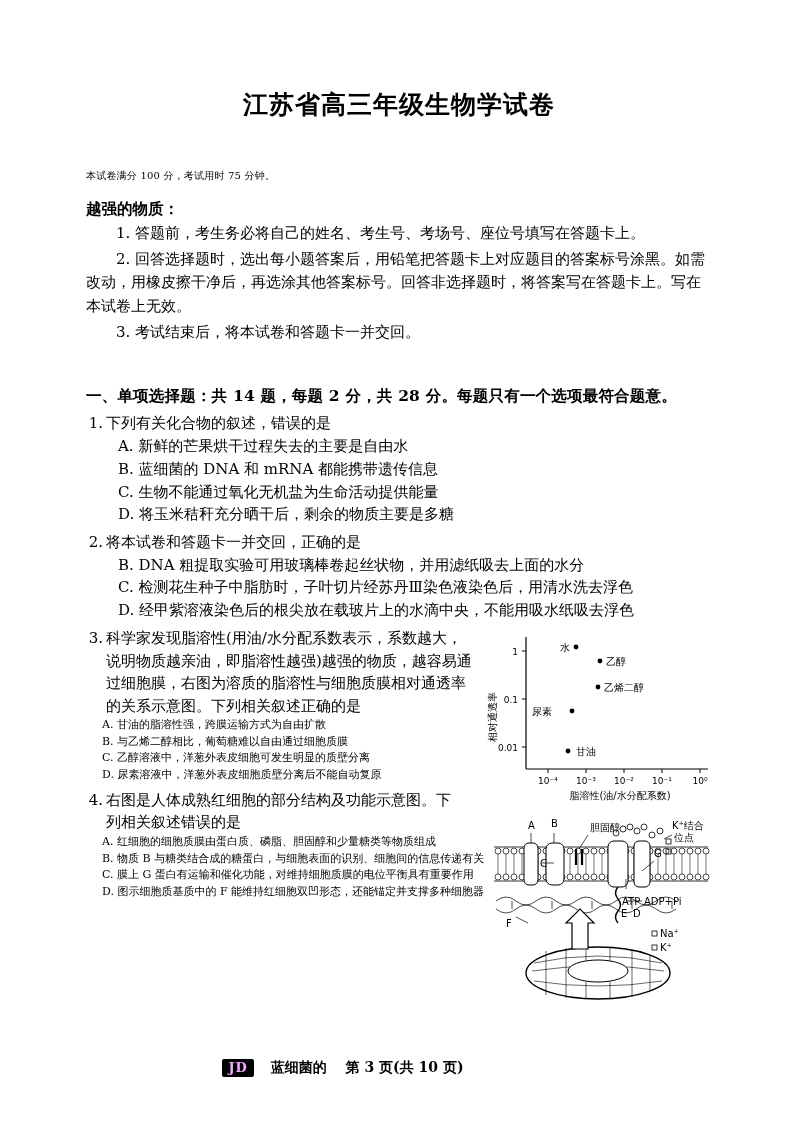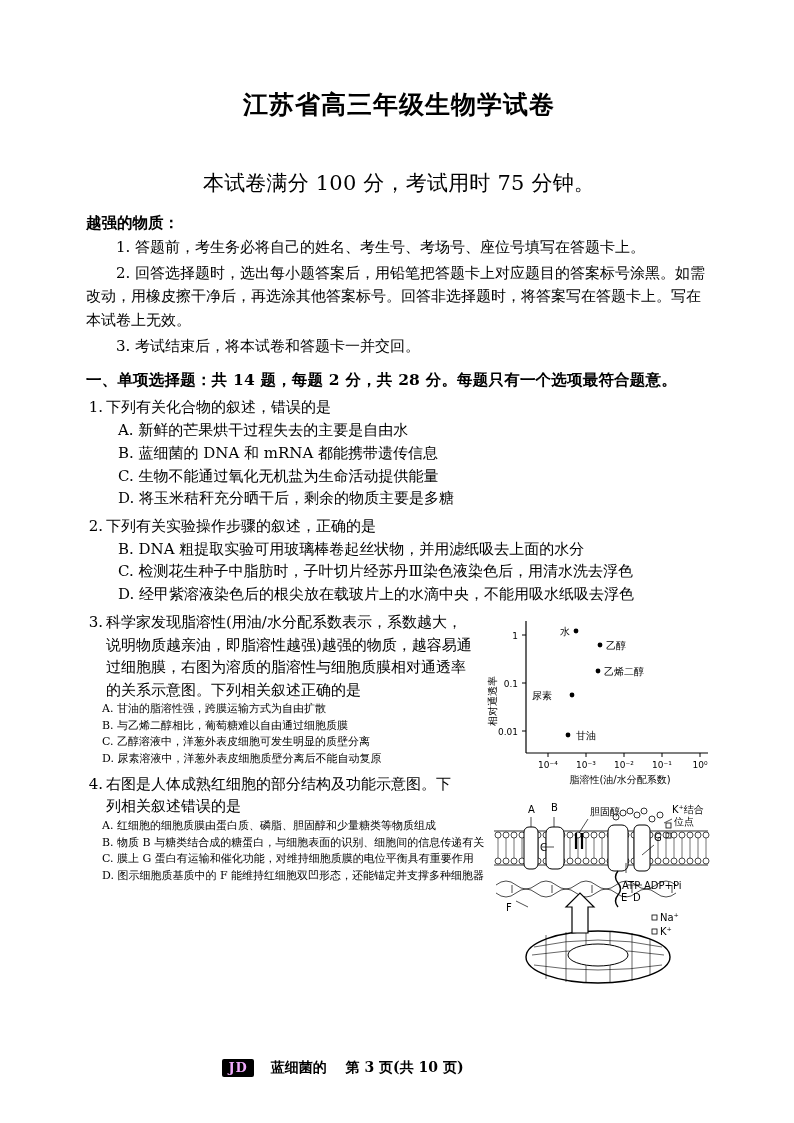--- a/index.html
+++ b/index.html
@@ -30,40 +30,40 @@
   }
   .doc-title {
     text-align: center;
     font-size: 25px;
     font-weight: bold;
     letter-spacing: 1px;
     margin-top: 88px;
     font-family: "DejaVu Serif", "Liberation Serif", serif;
   }
   .subtitle {
-    text-align: center;
-    font-size: 21px;
+    text-align: left;
+    font-size: 10px;
     margin-top: 48px;
     letter-spacing: 0.2px;
   }
   .notice-head {
     font-size: 15.5px;
     font-weight: bold;
     margin-top: 16px;
   }
   .notice-item {
     font-size: 15px;
     line-height: 1.58;
     text-indent: 2em;
     margin-top: 2px;
   }
   .section-head {
     font-size: 15.5px;
     font-weight: bold;
-    margin-top: 12px;
+    margin-top: 42px;
     letter-spacing: 0.2px;
   }
   .q {
     margin-top: 5px;
     font-size: 15px;
     line-height: 1.5;
   }
   .q-stem {
     display: flex;
     align-items: flex-start;
@@ -163,21 +163,21 @@
       </div>
       <div class="opt">A. 新鲜的芒果烘干过程失去的主要是自由水</div>
       <div class="opt">B. 蓝细菌的 DNA 和 mRNA 都能携带遗传信息</div>
       <div class="opt">C. 生物不能通过氧化无机盐为生命活动提供能量</div>
       <div class="opt">D. 将玉米秸秆充分晒干后，剩余的物质主要是多糖</div>
     </div>
 
     <div class="q">
       <div class="q-stem">
         <span class="q-num">2.</span>
-        <span class="q-text">下列有关实验操作步骤的叙述，正确的是</span>
+        <span class="q-text">将本试卷和答题卡一并交回，正确的是</span>
       </div>
       <div class="opt">B. DNA 粗提取实验可用玻璃棒卷起丝状物，并用滤纸吸去上面的水分</div>
       <div class="opt">C. 检测花生种子中脂肪时，子叶切片经苏丹Ⅲ染色液染色后，用清水洗去浮色</div>
       <div class="opt">D. 经甲紫溶液染色后的根尖放在载玻片上的水滴中央，不能用吸水纸吸去浮色</div>
     </div>
 
     <div class="q q3wrap">
       <div class="q-stem narrow">
         <span class="q-num">3.</span>
         <span class="q-text">科学家发现脂溶性(用油/水分配系数表示，系数越大，说明物质越亲油，即脂溶性越强)越强的物质，越容易通过细胞膜，右图为溶质的脂溶性与细胞质膜相对通透率的关系示意图。下列相关叙述正确的是</span>

